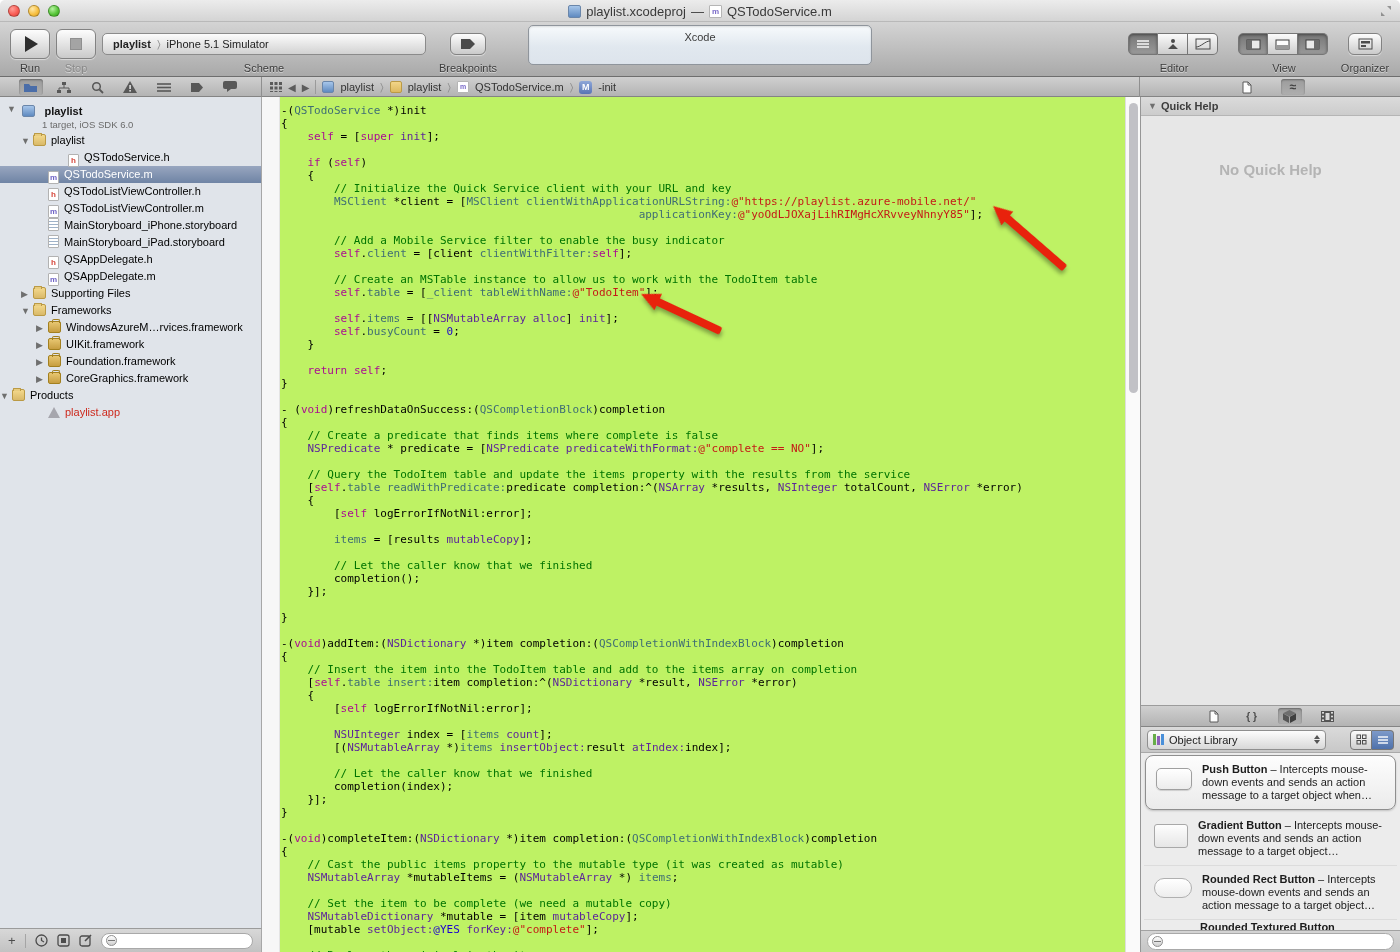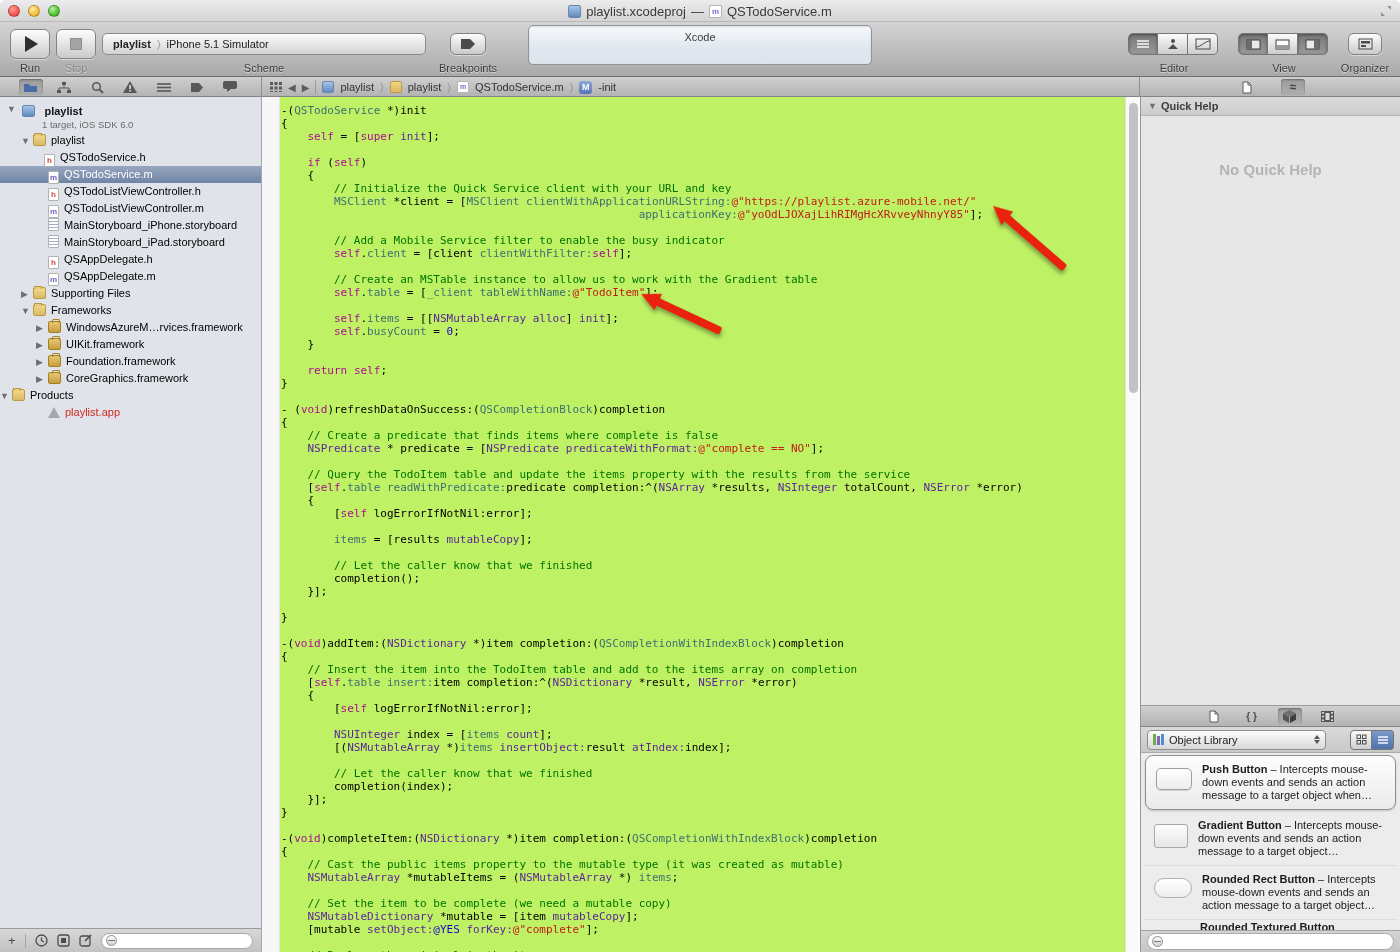--- a/index.html
+++ b/index.html
@@ -348,21 +348,21 @@
 
 <div id="navigator">
   <div id="proj-row">
     <span class="disc">▼</span>
     <span class="fi fi-project"></span>
     <span id="proj-name">playlist</span>
     <div id="proj-detail">1 target, iOS SDK 6.0</div>
   </div>
   <div>
       <div class="tree-row" style="padding-left: 21px;"><span class="disc">▼</span><span class="fi fi-folder"></span><span class="tlabel">playlist</span></div>
-      <div class="tree-row" style="padding-left: 32px;"><span class="disc"></span><span class="fi fi-file-h">h</span><span class="tlabel">QSTodoService.h</span></div>
+      <div class="tree-row" style="padding-left: 56px;"><span class="disc"></span><span class="fi fi-file-h">h</span><span class="tlabel">QSTodoService.h</span></div>
       <div class="tree-row sel" style="padding-left: 36px;"><span class="disc"></span><span class="fi fi-file-m">m</span><span class="tlabel">QSTodoService.m</span></div>
       <div class="tree-row" style="padding-left: 36px;"><span class="disc"></span><span class="fi fi-file-h">h</span><span class="tlabel">QSTodoListViewController.h</span></div>
       <div class="tree-row" style="padding-left: 36px;"><span class="disc"></span><span class="fi fi-file-m">m</span><span class="tlabel">QSTodoListViewController.m</span></div>
       <div class="tree-row" style="padding-left: 36px;"><span class="disc"></span><span class="fi fi-storyboard"></span><span class="tlabel">MainStoryboard_iPhone.storyboard</span></div>
       <div class="tree-row" style="padding-left: 36px;"><span class="disc"></span><span class="fi fi-storyboard"></span><span class="tlabel">MainStoryboard_iPad.storyboard</span></div>
       <div class="tree-row" style="padding-left: 36px;"><span class="disc"></span><span class="fi fi-file-h">h</span><span class="tlabel">QSAppDelegate.h</span></div>
       <div class="tree-row" style="padding-left: 36px;"><span class="disc"></span><span class="fi fi-file-m">m</span><span class="tlabel">QSAppDelegate.m</span></div>
       <div class="tree-row" style="padding-left: 21px;"><span class="disc">▶</span><span class="fi fi-folder"></span><span class="tlabel">Supporting Files</span></div>
       <div class="tree-row" style="padding-left: 21px;"><span class="disc">▼</span><span class="fi fi-folder"></span><span class="tlabel">Frameworks</span></div>
       <div class="tree-row" style="padding-left: 36px;"><span class="disc">▶</span><span class="fi fi-framework"></span><span class="tlabel">WindowsAzureM…rvices.framework</span></div>
@@ -409,21 +409,21 @@
       <div class="code-line"></div>
       <div class="code-line"><span class="tok-d">    </span><span class="tok-k">if</span><span class="tok-d"> (</span><span class="tok-k">self</span><span class="tok-d">)</span></div>
       <div class="code-line"><span class="tok-d">    {</span></div>
       <div class="code-line"><span class="tok-d">        </span><span class="tok-c">// Initialize the Quick Service client with your URL and key</span></div>
       <div class="code-line"><span class="tok-d">        </span><span class="tok-t">MSClient</span><span class="tok-d"> *client = [</span><span class="tok-t">MSClient</span><span class="tok-d"> </span><span class="tok-t">clientWithApplicationURLString:</span><span class="tok-s">@"https://playlist.azure-mobile.net/"</span></div>
       <div class="code-line"><span class="tok-d">                                                      </span><span class="tok-t">applicationKey:</span><span class="tok-s">@"yoOdLJOXajLihRIMgHcXRvveyNhnyY85"</span><span class="tok-d">];</span></div>
       <div class="code-line"></div>
       <div class="code-line"><span class="tok-d">        </span><span class="tok-c">// Add a Mobile Service filter to enable the busy indicator</span></div>
       <div class="code-line"><span class="tok-d">        </span><span class="tok-k">self</span><span class="tok-d">.</span><span class="tok-t">client</span><span class="tok-d"> = [client </span><span class="tok-t">clientWithFilter:</span><span class="tok-k">self</span><span class="tok-d">];</span></div>
       <div class="code-line"></div>
-      <div class="code-line"><span class="tok-d">        </span><span class="tok-c">// Create an MSTable instance to allow us to work with the Gradient table</span></div>
+      <div class="code-line"><span class="tok-d">        </span><span class="tok-c">// Create an MSTable instance to allow us to work with the TodoItem table</span></div>
       <div class="code-line"><span class="tok-d">        </span><span class="tok-k">self</span><span class="tok-d">.</span><span class="tok-t">table</span><span class="tok-d"> = [</span><span class="tok-t">_client</span><span class="tok-d"> </span><span class="tok-t">tableWithName:</span><span class="tok-s">@"TodoItem"</span><span class="tok-d">];</span></div>
       <div class="code-line"></div>
       <div class="code-line"><span class="tok-d">        </span><span class="tok-k">self</span><span class="tok-d">.</span><span class="tok-t">items</span><span class="tok-d"> = [[</span><span class="tok-p">NSMutableArray</span><span class="tok-d"> </span><span class="tok-p">alloc</span><span class="tok-d">] </span><span class="tok-p">init</span><span class="tok-d">];</span></div>
       <div class="code-line"><span class="tok-d">        </span><span class="tok-k">self</span><span class="tok-d">.</span><span class="tok-t">busyCount</span><span class="tok-d"> = </span><span class="tok-n">0</span><span class="tok-d">;</span></div>
       <div class="code-line"><span class="tok-d">    }</span></div>
       <div class="code-line"></div>
       <div class="code-line"><span class="tok-d">    </span><span class="tok-k">return</span><span class="tok-d"> </span><span class="tok-k">self</span><span class="tok-d">;</span></div>
       <div class="code-line"><span class="tok-d">}</span></div>
       <div class="code-line"></div>
       <div class="code-line"><span class="tok-d">- (</span><span class="tok-k">void</span><span class="tok-d">)refreshDataOnSuccess:(</span><span class="tok-t">QSCompletionBlock</span><span class="tok-d">)completion</span></div>

